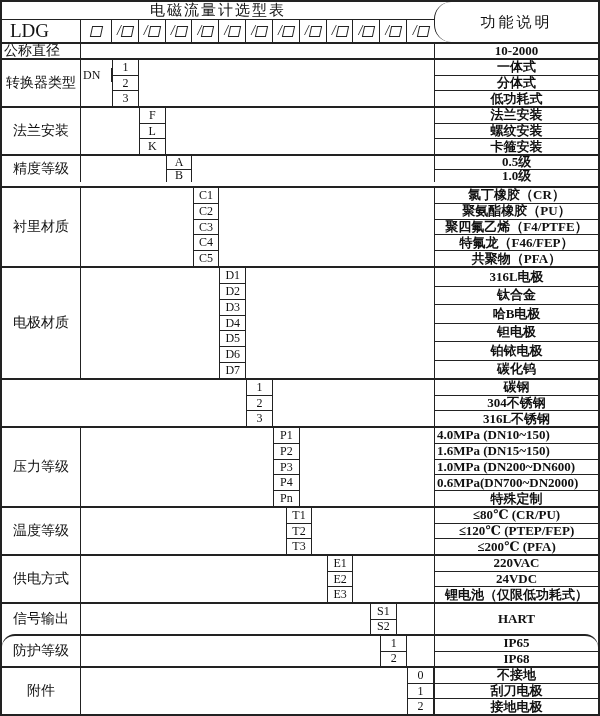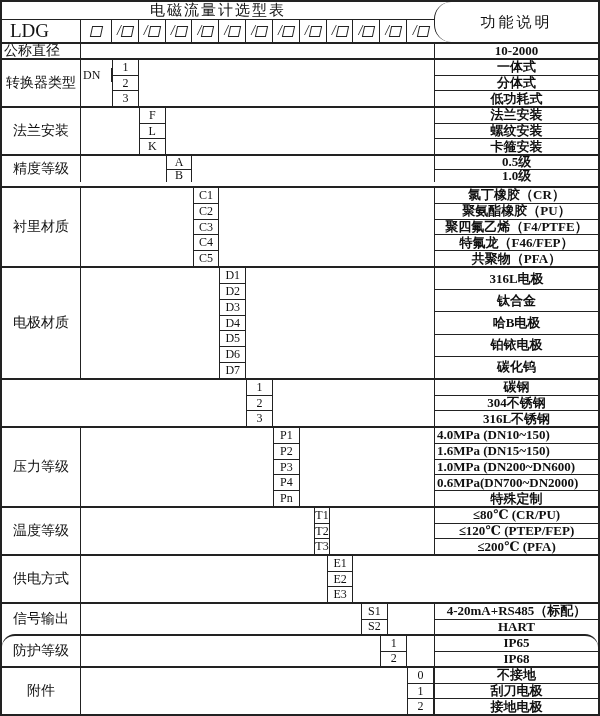--- a/index.html
+++ b/index.html
@@ -190,20 +190,21 @@
           <div class="cell-row">D3</div>
           <div class="cell-row">D4</div>
           <div class="cell-row">D5</div>
           <div class="cell-row">D6</div>
           <div class="cell-row">D7</div>
         </div>
         <div class="func-col abs">
           <div class="cell-row">316L电极</div>
           <div class="cell-row">钛合金</div>
           <div class="cell-row">哈B电极</div>
+          <div class="cell-row">钽电极</div>
           <div class="cell-row">铂铱电极</div>
           <div class="cell-row">碳化钨</div>
         </div>
       </div>
       <div class="section abs" style="top: 376px; height: 48px;">
         <div class="code-col abs" style="left: 244.167px; width: 26.8333px;">
           <div class="cell-row">1</div>
           <div class="cell-row">2</div>
           <div class="cell-row">3</div>
         </div>
@@ -225,47 +226,51 @@
         <div class="func-col abs">
           <div class="cell-row left">4.0MPa (DN10~150)</div>
           <div class="cell-row left">1.6MPa (DN15~150)</div>
           <div class="cell-row left">1.0MPa (DN200~DN600)</div>
           <div class="cell-row left">0.6MPa(DN700~DN2000)</div>
           <div class="cell-row">特殊定制</div>
         </div>
       </div>
       <div class="section abs" style="top: 504px; height: 48px;">
         <div class="sec-label abs">温度等级</div>
-        <div class="code-col abs" style="left: 312px; width: 16px;">
+        <div class="code-col abs" style="left: 284px; width: 26px;">
           <div class="cell-row">T1</div>
           <div class="cell-row">T2</div>
           <div class="cell-row">T3</div>
         </div>
         <div class="func-col abs">
           <div class="cell-row">≤80℃ (CR/PU)</div>
           <div class="cell-row">≤120℃ (PTEP/FEP)</div>
           <div class="cell-row">≤200℃ (PFA)</div>
         </div>
       </div>
       <div class="section abs" style="top: 552px; height: 48px;">
         <div class="sec-label abs">供电方式</div>
         <div class="code-col abs" style="left: 324.667px; width: 26.8333px;">
           <div class="cell-row">E1</div>
           <div class="cell-row">E2</div>
           <div class="cell-row">E3</div>
         </div>
+        <div class="func-col abs">
+          <div class="cell-row">220VAC</div>
+          <div class="cell-row">24VDC</div>
+          <div class="cell-row">锂电池（仅限低功耗式）</div>
+        </div>
       </div>
       <div class="section abs" style="top: 600px; height: 32px;">
         <div class="sec-label abs">信号输出</div>
-        <div class="code-col abs" style="left: 359px; width: 26.8333px;">
+        <div class="code-col abs" style="left: 368px; width: 26.8333px;">
           <div class="cell-row">S1</div>
           <div class="cell-row">S2</div>
         </div>
         <div class="func-col abs">
-          <div class="cell-row">4-20mA+RS485（标配）</div>
           <div class="cell-row">HART</div>
         </div>
       </div>
       <div class="section abs" style="top: 632px; height: 32px; border-radius: 13px;">
         <div class="sec-label abs">防护等级</div>
         <div class="code-col abs" style="left: 378.333px; width: 26.8333px;">
           <div class="cell-row">1</div>
           <div class="cell-row">2</div>
         </div>
         <div class="func-col abs">

